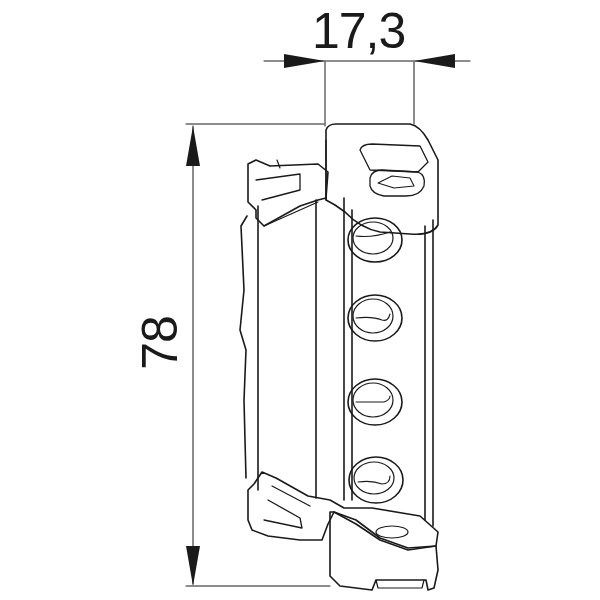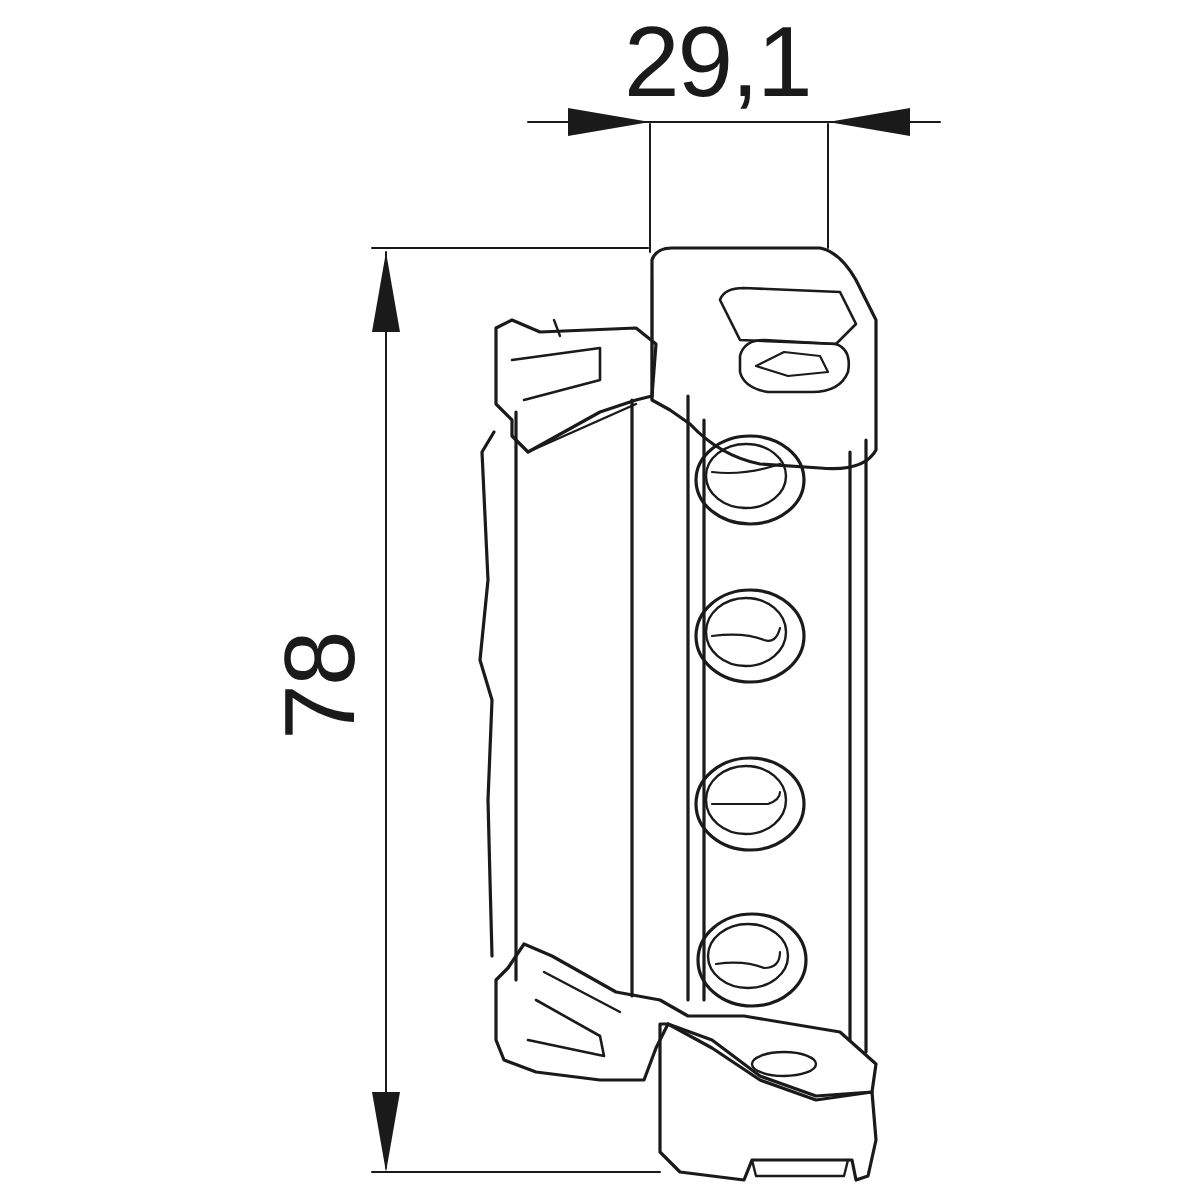--- a/index.html
+++ b/index.html
@@ -93,14 +93,14 @@
     <line x1="272" y1="486" x2="310" y2="506" stroke-width="1.2"></line>
     <ellipse cx="392" cy="532" rx="16" ry="6" stroke-width="1.2"></ellipse>
   </g>
 
   <g>
     <path d="M330,512 L334,512 L356,524 L380,540 L408,550 L436,546 L438,570 L434,588 L428,590 L426,580 L376,580 L372,590 L340,586 L330,576 Z"></path>
     <path d="M376,580 L378,588 L422,588 L424,580" stroke-width="1.2"></path>
   </g>
 </svg>
 
-<div id="dim-width-label" class="dim-label">29,1</div>
+<div id="dim-width-label" class="dim-label">17,3</div>
 <div id="dim-height-label" class="dim-label">78</div>
 
 </body></html>

